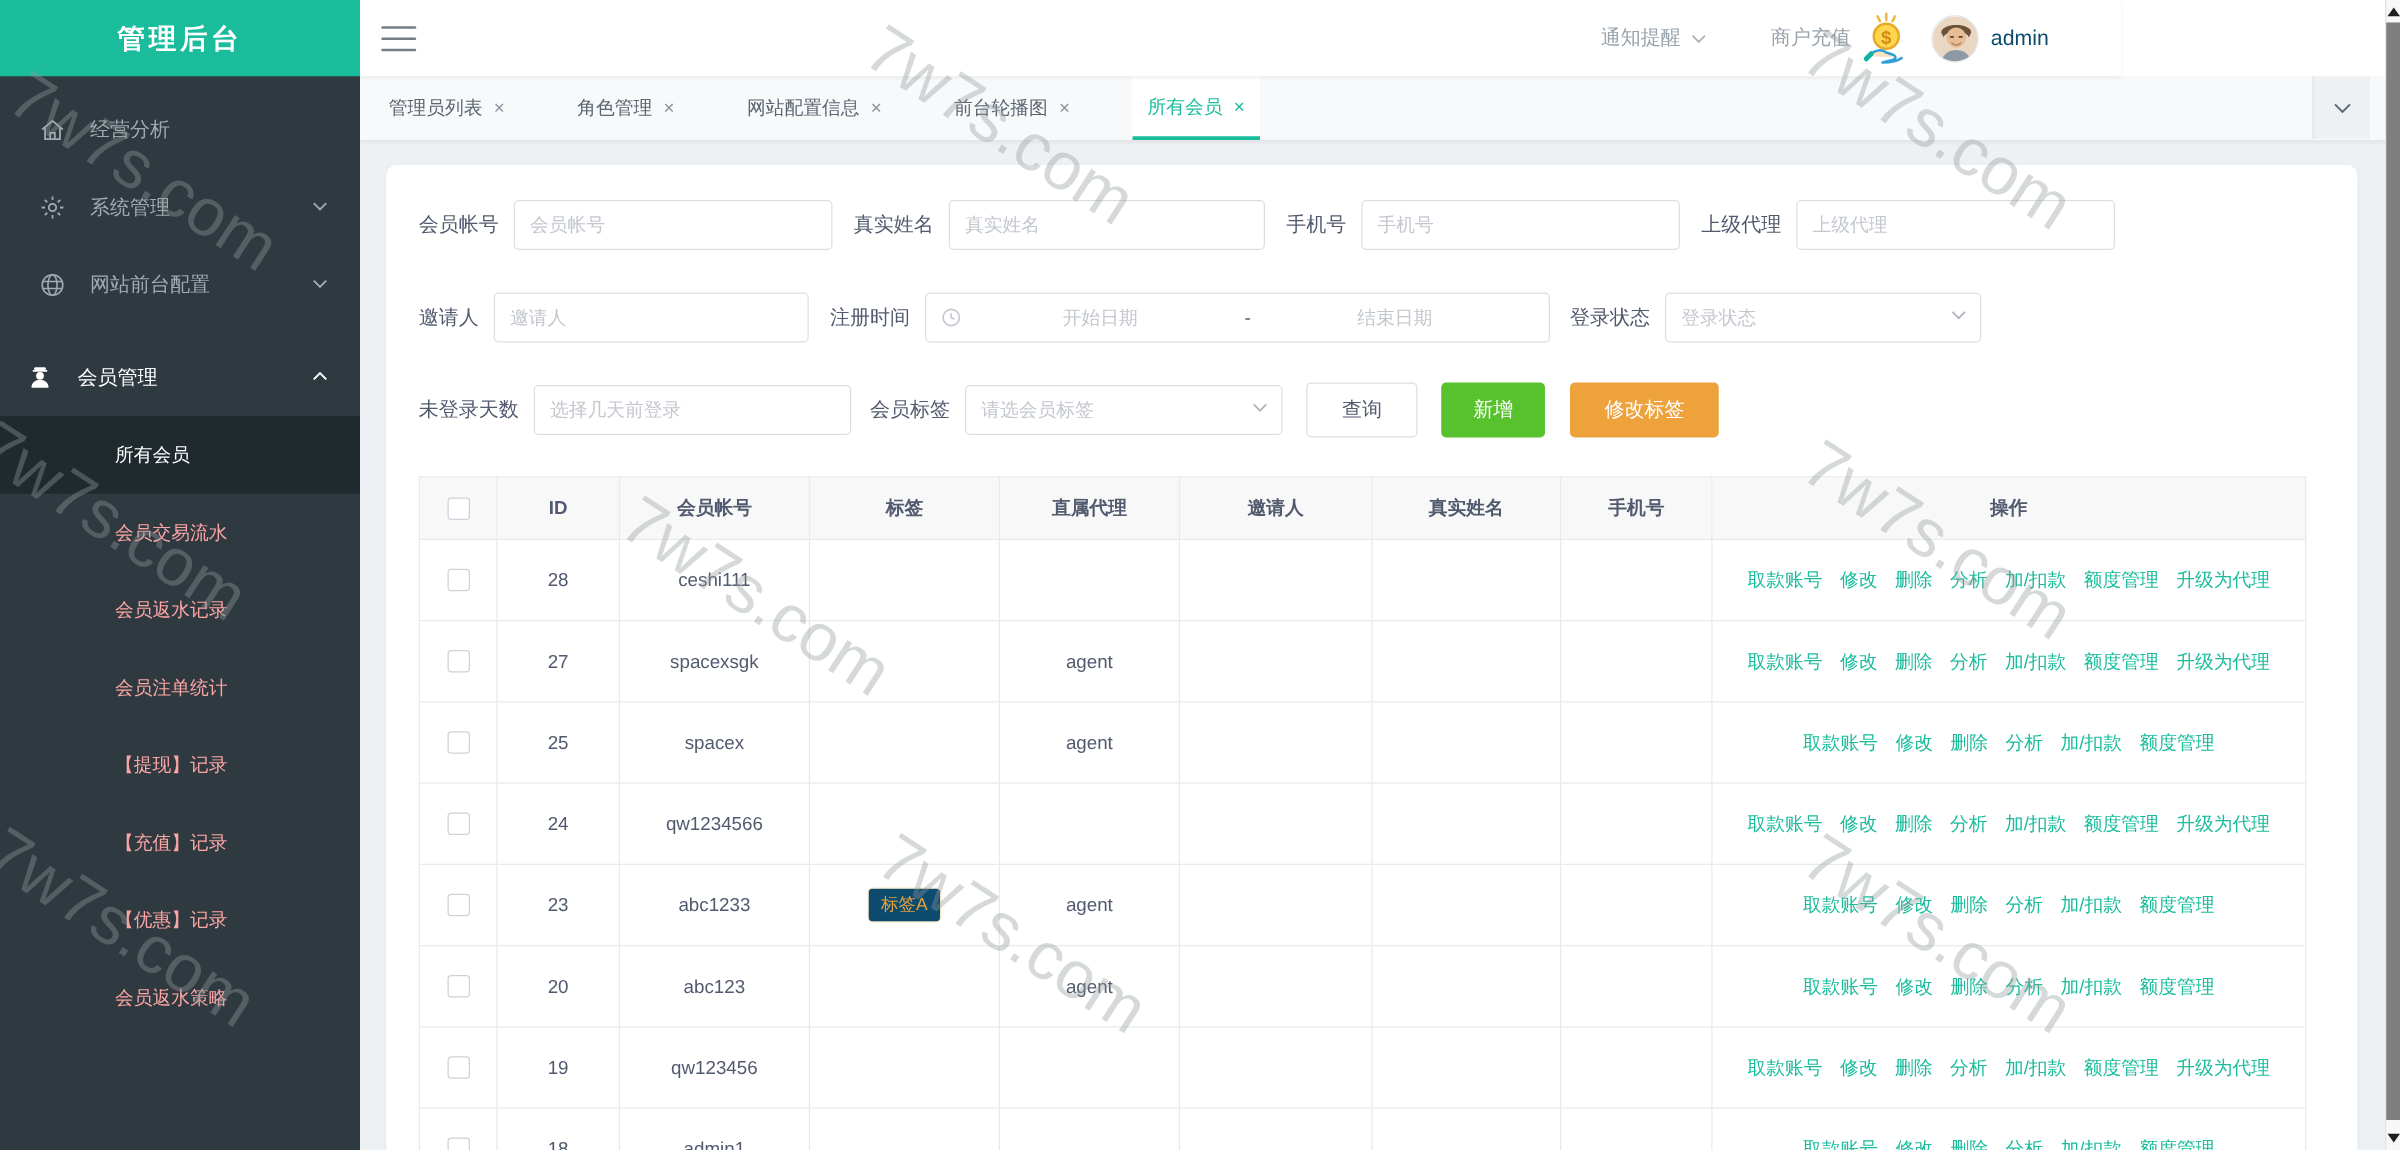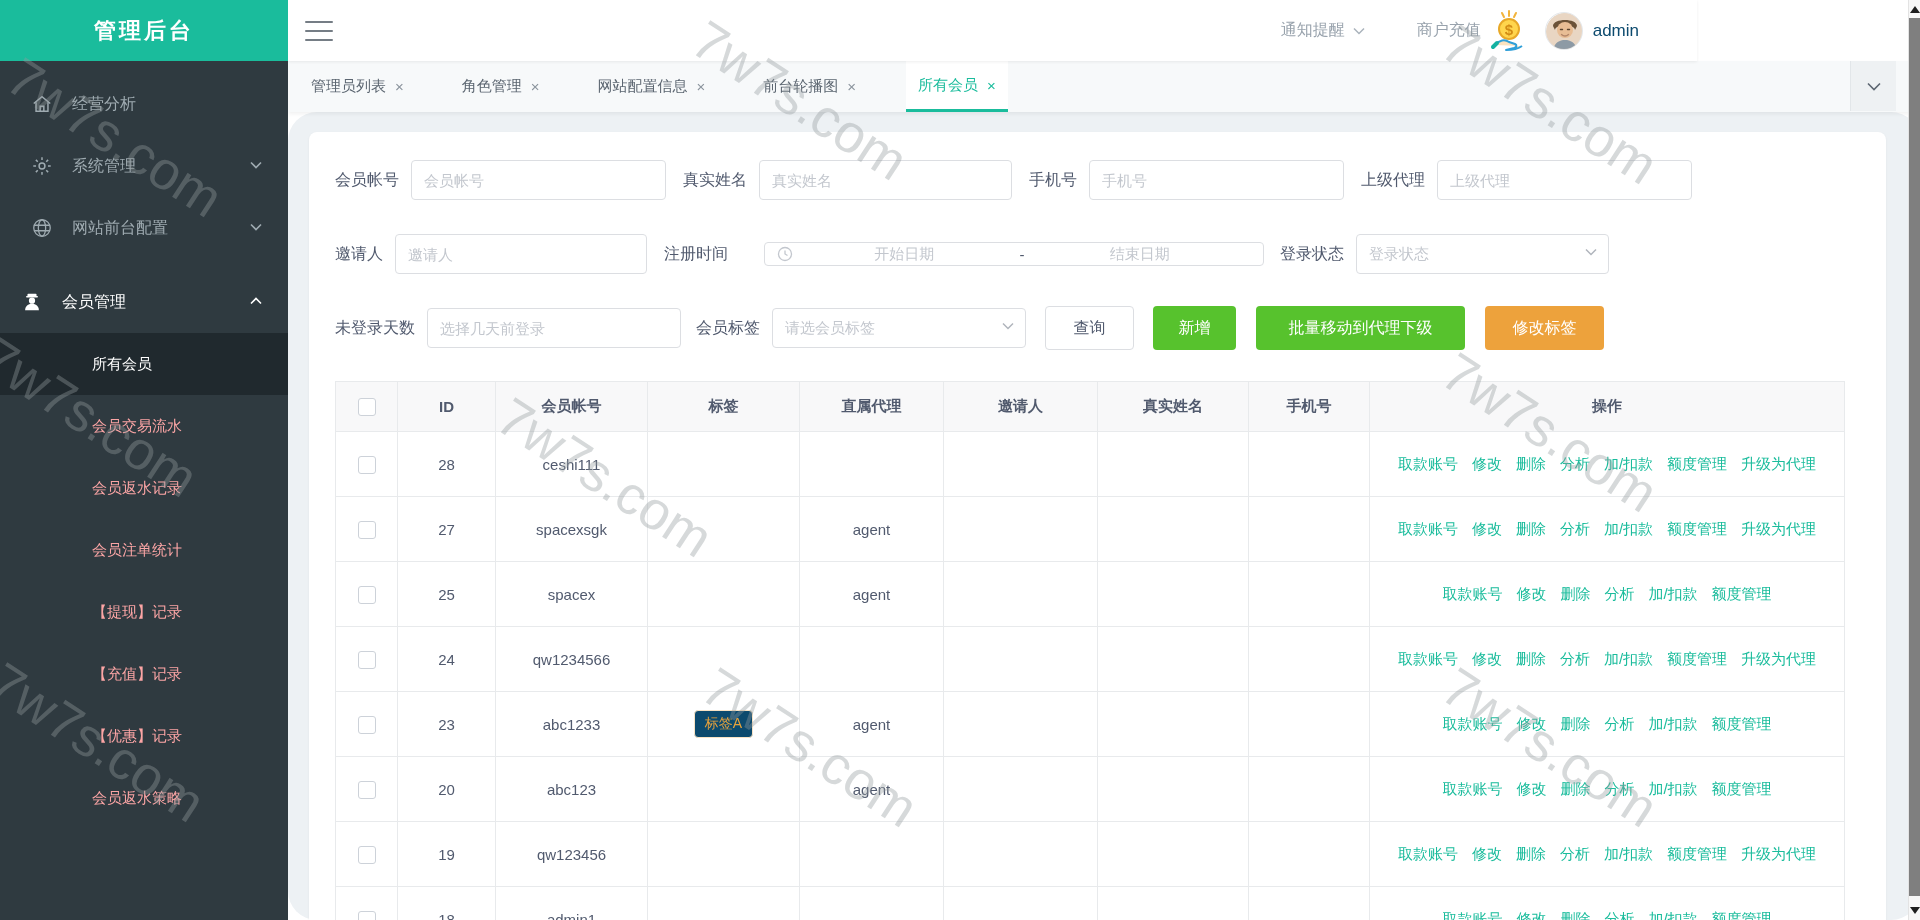--- a/index.html
+++ b/index.html
@@ -41,34 +41,34 @@
   .tab { display:flex; align-items:center; margin-left:15px; padding:0 8px; font-size:15px;
          color:#5c6671; cursor:pointer; white-space:nowrap; }
   .tab + .tab { margin-left:42px; }
   .tab .x { margin-left:9px; font-size:15px; color:#8a939c; }
   .tab.active { background:#ffffff; color:#1abc9c; border-bottom:3px solid #1abc9c; padding:0 12px; }
   .tab.active .x { color:#1abc9c; }
   .tab-dd { position:absolute; right:24px; top:0; width:46px; height:50px; background:#eef1f3;
             border-left:1px solid #e2e6e9; display:flex; align-items:center; justify-content:center; cursor:pointer; }
 
   
-  .page { position:absolute; left:288px; top:112px; width:1632px; height:808px; background:#edf1f4;border-radius:29px; }
+  .page { position:absolute; left:288px; top:112px; width:1632px; height:808px; background:#edf1f4; }
   .card { position:absolute; left:21px; top:20px; width:1577px; height:788px; background:#fff;
           border-radius:8px 8px 0 0; box-shadow:0 1px 3px rgba(0,0,0,.05); padding:26px; overflow:hidden; }
 
   
   .frow { display:flex; align-items:center; height:44px; margin-bottom:30px; }
   .flabel { font-size:16px; color:#515a6e; margin-right:12px; white-space:nowrap; }
   .ml { margin-left:17px; }
   input.tin { height:40px; border:1px solid #dcdee2; border-radius:4px; padding:0 12px;
               font-size:15px; color:#515a6e; outline:none; background:#fff; }
   input.tin::placeholder { color:#c3c7ce; }
   .w255 { width:255px; } .w253 { width:253px; } .w252 { width:252px; } .w254 { width:254px; }
-  .datebox { width:500px; height:24px; border:1px solid #dcdee2; border-radius:4px; background:#fff;
-             display:flex; align-items:center; padding:0 12px; cursor:text;margin-left:24px; }
+  .datebox { width:500px; height:40px; border:1px solid #dcdee2; border-radius:4px; background:#fff;
+             display:flex; align-items:center; padding:0 12px; cursor:text; }
   .datebox .half { flex:1; text-align:center; font-size:15px; color:#c3c7ce; }
   .datebox .sep { color:#515a6e; font-size:15px; padding:0 4px; }
   .selbox { height:40px; border:1px solid #dcdee2; border-radius:4px; background:#fff; position:relative;
             display:flex; align-items:center; padding:0 30px 0 12px; font-size:15px; color:#c3c7ce; cursor:pointer; }
   .selbox .chev { position:absolute; right:11px; top:50%; margin-top:-6px; }
 
   .btn { height:44px; border:none; border-radius:4px; font-size:16px; cursor:pointer;
          font-family:inherit; white-space:nowrap; }
   .btn-plain { width:89px; margin-left:19px; background:#fff; border:1px solid #dcdee2; color:#515a6e; }
   .btn-green { background:#57c22d; color:#fff; }
@@ -319,21 +319,20 @@
         <div class="selbox w254">
           <span>请选会员标签</span>
           <span class="chev">
             <svg width="12" height="8" viewBox="0 0 12 8" fill="none" stroke="#b0b5bc" stroke-width="1.5">
                 <path d="M1 1.5 L6 6.5 L11 1.5"></path>
               </svg>
           </span>
         </div>
         <button class="btn btn-plain">查询</button>
         <button class="btn btn-green btn-add">新增</button>
-        <button class="btn btn-green btn-batch">批量移动到代理下级</button>
         <button class="btn btn-orange">修改标签</button>
       </div>
 
       <table class="grid">
         <colgroup>
           <col style="width:62px">
             <col style="width:98px">
             <col style="width:152px">
             <col style="width:152px">
           <col style="width:144px">

